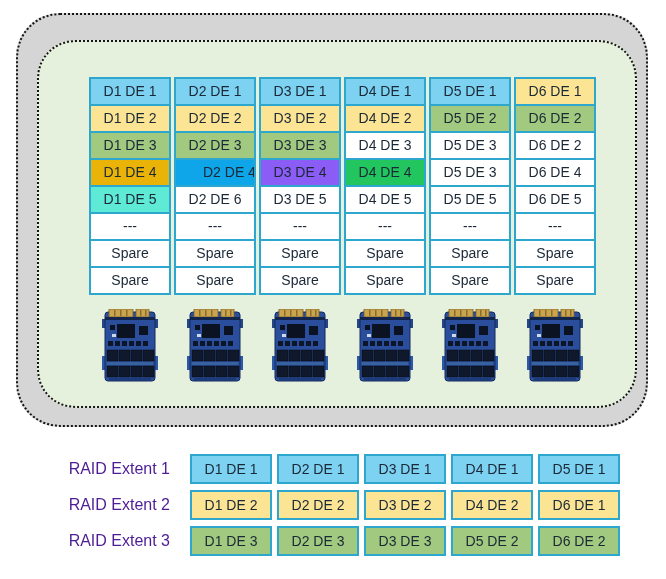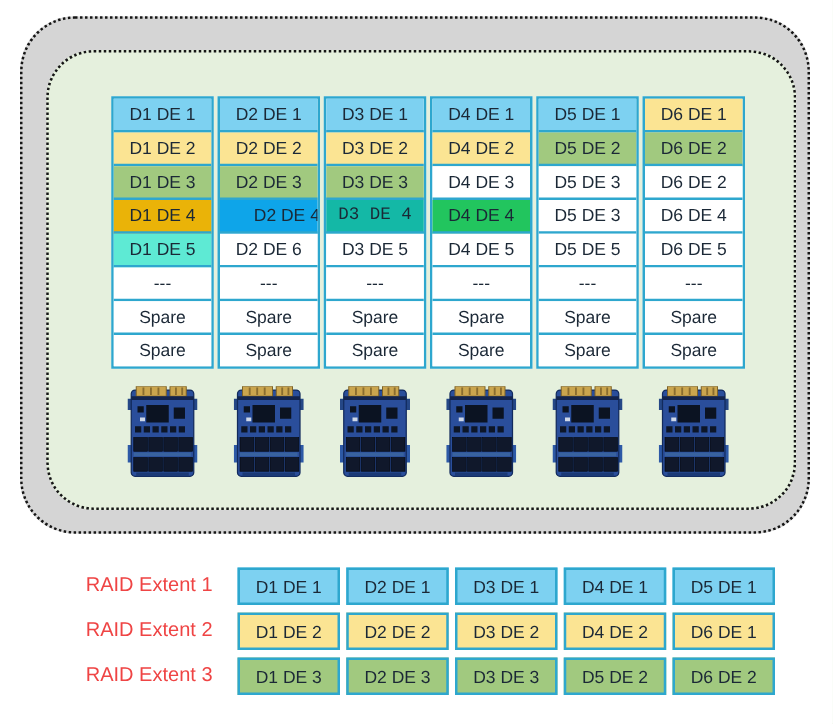--- a/index.html
+++ b/index.html
@@ -36,21 +36,21 @@
   
   .ssd-row{
     position:absolute;left:50px;top:267px;width:507px;display:flex;gap:3px;
   }
   .ssd-slot{width:82px;display:flex;justify-content:center;}
   
   .raid-section{position:absolute;left:30px;top:454px;}
   .raid-row{display:flex;align-items:center;height:30px;margin-bottom:6px;}
   .raid-label{
     width:140px;padding-right:10px;text-align:right;font-size:16px;
-    color:#ef4444;white-space:nowrap;
+    color:#4c1d95;white-space:nowrap;
   }
   .raid-cells{display:flex;gap:5px;margin-left:10px;}
   .raid-cell{
     width:82px;height:30px;line-height:26px;text-align:center;font-size:14px;
     color:#1b2836;border:2px solid var(--cyan,#2ea7ce);box-sizing:border-box;
     white-space:nowrap;
   }
 </style>
 </head>
 <body>
@@ -76,21 +76,21 @@
             <div class="cell" style="background-color: #0ea5e9; padding-left: 27px;">D2 DE 4</div>
             <div class="cell" style="background-color: rgb(255, 255, 255);">D2 DE 6</div>
             <div class="cell" style="background-color: rgb(255, 255, 255);">---</div>
             <div class="cell" style="background-color: rgb(255, 255, 255);">Spare</div>
             <div class="cell" style="background-color: rgb(255, 255, 255);">Spare</div>
           </div>
           <div class="drive-column">
             <div class="cell" style="background-color: rgb(125, 209, 241);">D3 DE 1</div>
             <div class="cell" style="background-color: rgb(251, 228, 147);">D3 DE 2</div>
             <div class="cell" style="background-color: rgb(161, 201, 127);">D3 DE 3</div>
-            <div class="cell" style="background-color: #14b8a6; font-family: Liberation Mono, monospace;">D3 DE 4</div>
+            <div class="cell" style="background-color: #8b5cf6;">D3 DE 4</div>
             <div class="cell" style="background-color: rgb(255, 255, 255);">D3 DE 5</div>
             <div class="cell" style="background-color: rgb(255, 255, 255);">---</div>
             <div class="cell" style="background-color: rgb(255, 255, 255);">Spare</div>
             <div class="cell" style="background-color: rgb(255, 255, 255);">Spare</div>
           </div>
           <div class="drive-column">
             <div class="cell" style="background-color: rgb(125, 209, 241);">D4 DE 1</div>
             <div class="cell" style="background-color: rgb(251, 228, 147);">D4 DE 2</div>
             <div class="cell" style="background-color: rgb(255, 255, 255);">D4 DE 3</div>
             <div class="cell" style="background-color: #22c55e;">D4 DE 4</div>

